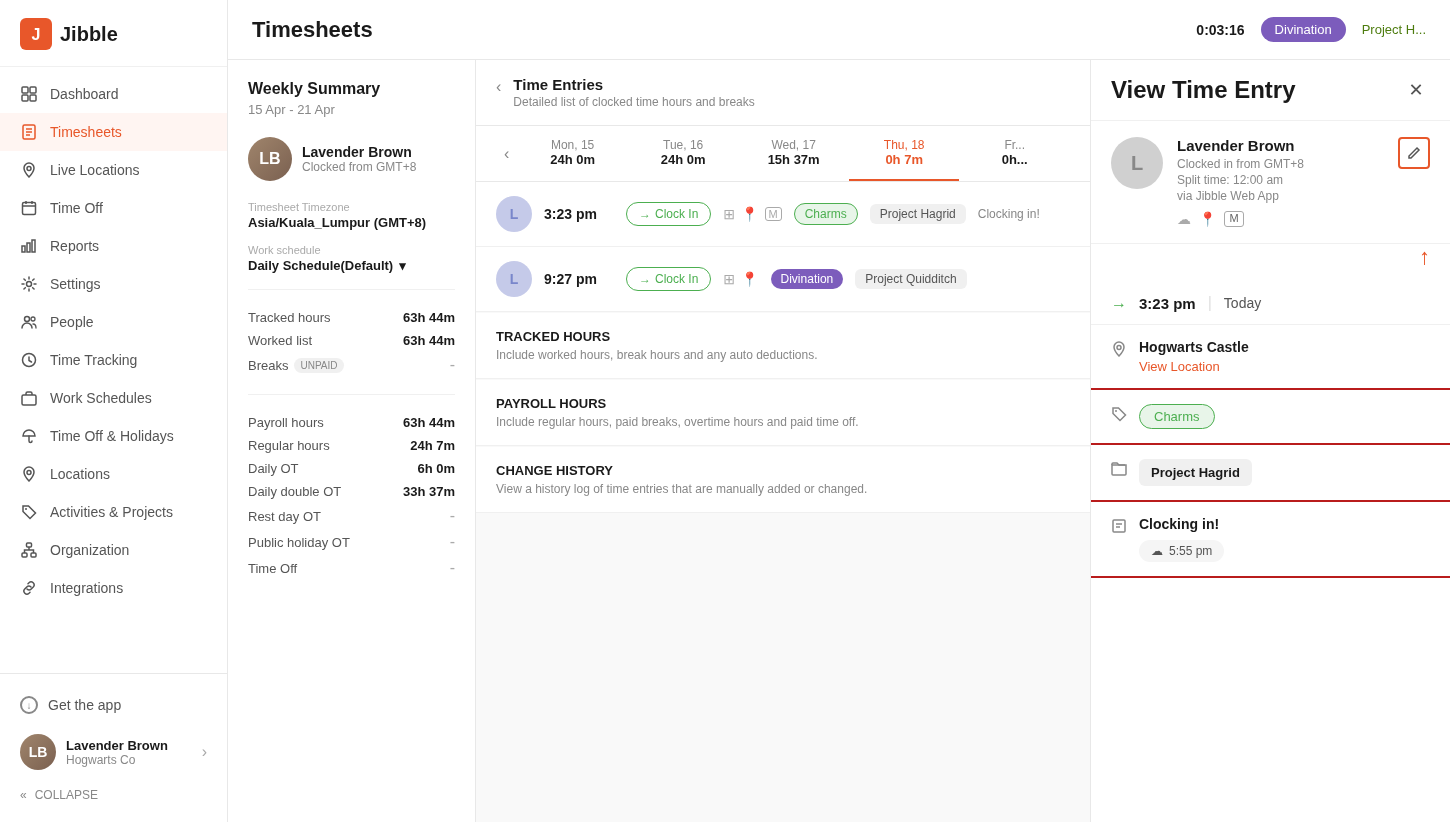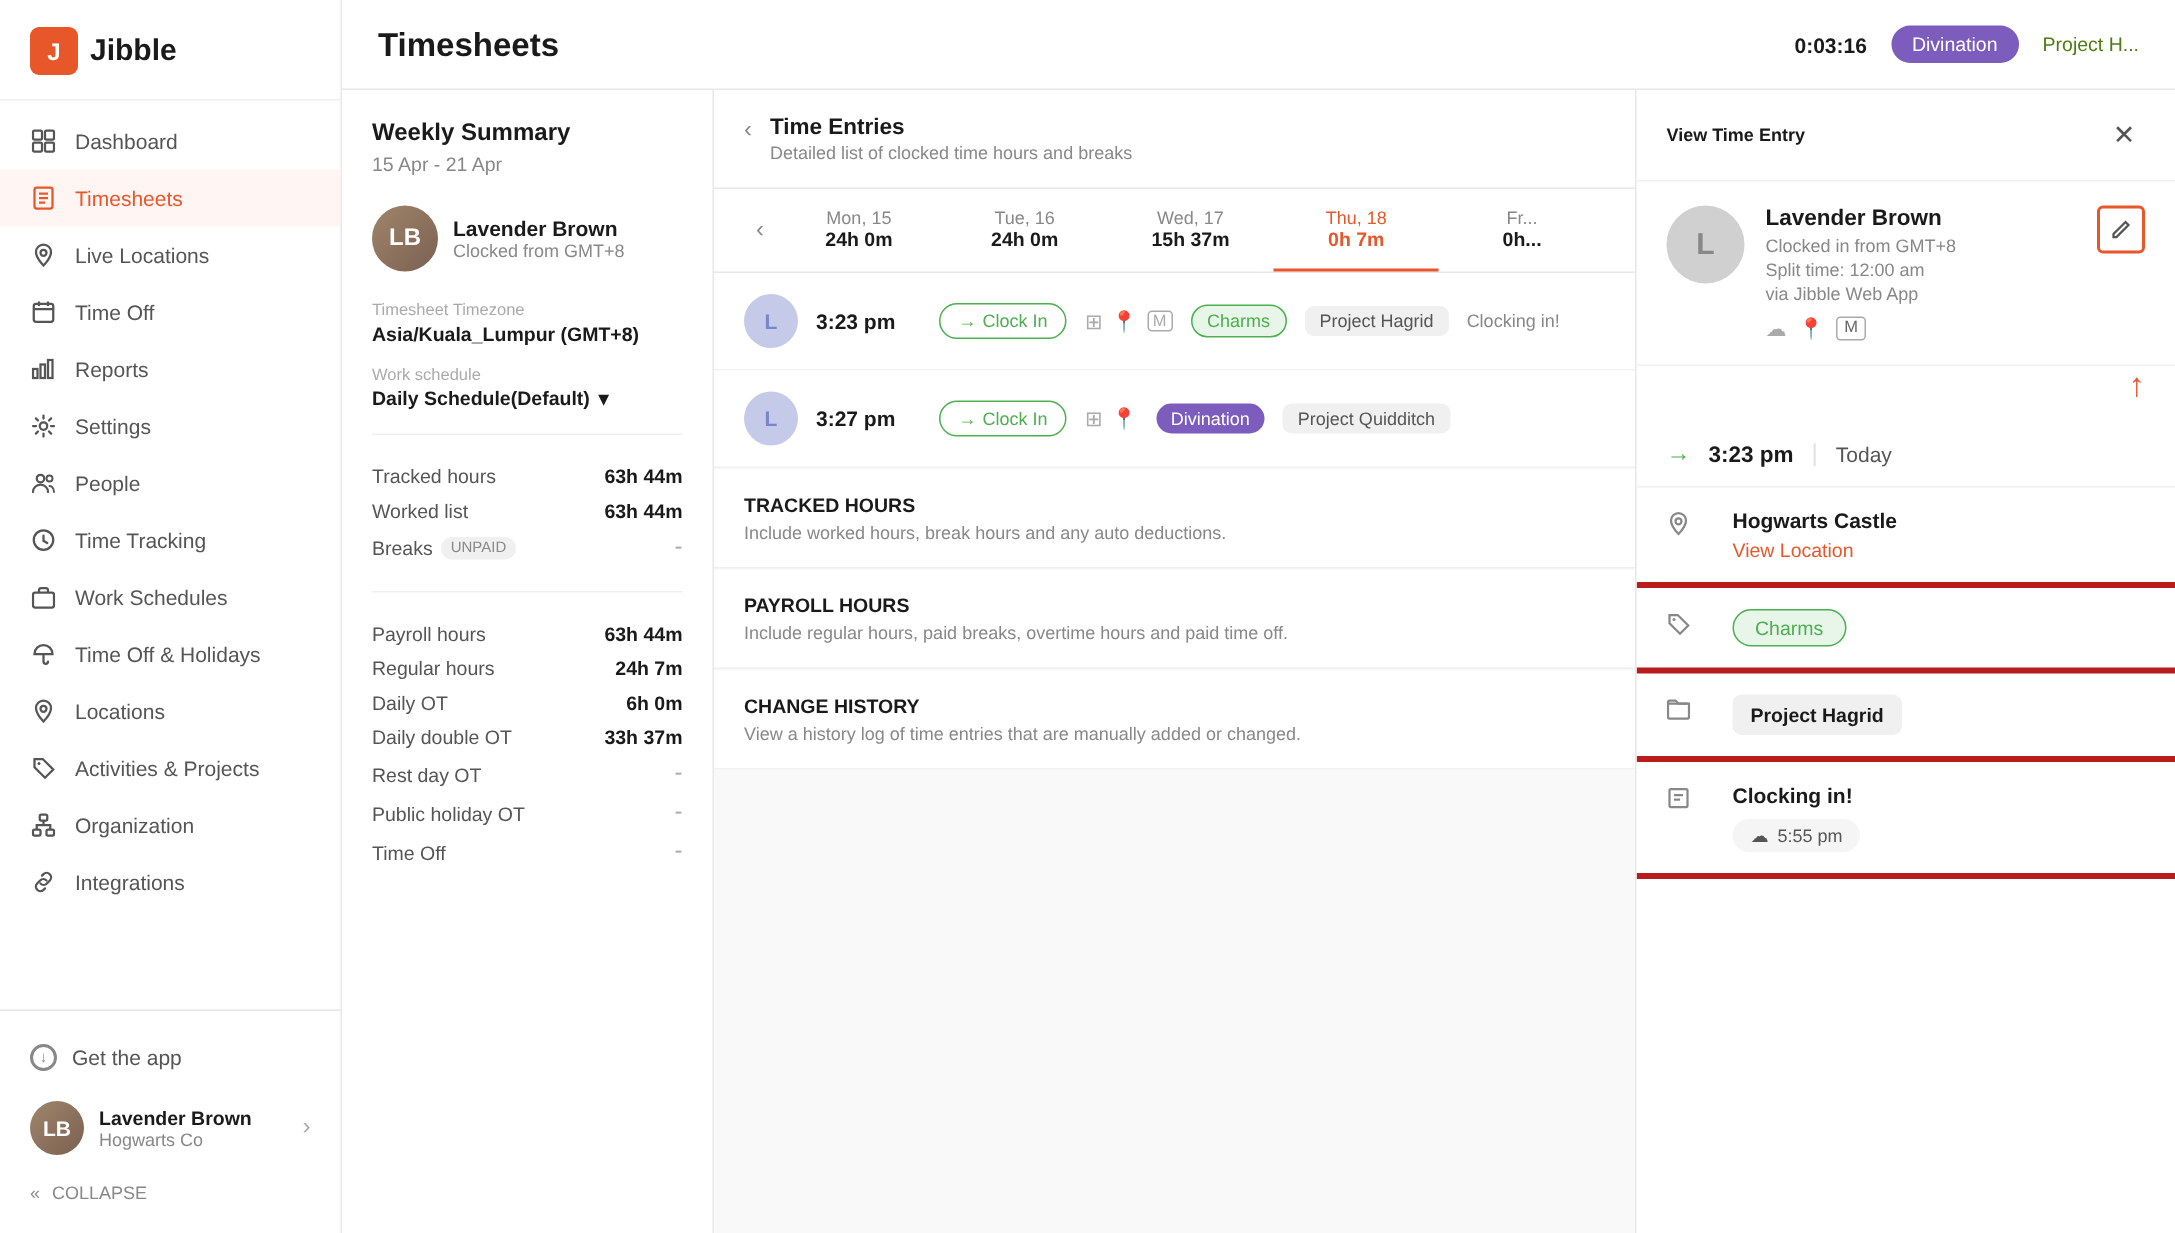--- a/index.html
+++ b/index.html
@@ -307,21 +307,21 @@
       flex-direction: column;
       overflow: hidden;
     }
     .rp-header {
       display: flex;
       align-items: center;
       justify-content: space-between;
       padding: 16px 20px;
       border-bottom: 1px solid #f0f0f0;
     }
-    .rp-title { font-size: 12px; font-weight: 700; color: #1a1a1a; }
+    .rp-title { font-size: 24px; font-weight: 700; color: #1a1a1a; }
     .rp-close { cursor: pointer; color: #555; font-size: 18px; width: 28px; height: 28px; display: flex; align-items: center; justify-content: center; }
 
     .rp-body { flex: 1; overflow-y: auto; }
 
     .rp-user-section {
       display: flex;
       align-items: flex-start;
       padding: 16px 20px;
       border-bottom: 1px solid #f0f0f0;
       gap: 14px;
@@ -361,24 +361,24 @@
       border-bottom: 1px solid #f0f0f0;
       gap: 12px;
     }
     .rp-clock-icon { color: #4caf50; font-size: 16px; }
     .rp-time-val { font-size: 15px; font-weight: 600; color: #1a1a1a; }
     .rp-time-sep { color: #e0e0e0; }
     .rp-today { font-size: 14px; color: #555; }
 
     .rp-section {
       padding: 14px 20px;
-      border-bottom: 4px solid #b91c1c;
+      border-bottom: 2px solid #b91c1c;
       display: flex;
       align-items: flex-start;
-      gap: 28px;
+      gap: 12px;
     }
     .rp-section-icon { color: #888; font-size: 16px; margin-top: 2px; flex-shrink: 0; }
     .rp-section-content { flex: 1; }
     .rp-location-name { font-size: 14px; font-weight: 600; color: #1a1a1a; margin-bottom: 4px; }
     .rp-location-link { font-size: 13px; color: #e8572a; cursor: pointer; }
     .rp-tag { 
       background: #e8f5e9;
       color: #4caf50;
       border: 1px solid #4caf50;
       border-radius: 20px;
@@ -732,21 +732,21 @@
           <span style="color:#e8572a;">📍</span>
           <span style="border:1px solid #aaa;border-radius:3px;padding:0 3px;font-size:11px;">M</span>
         </div>
         <span class="tag-badge">Charms</span>
         <span class="project-badge">Project Hagrid</span>
         <span style="flex:1;font-size:12px;color:#888;">Clocking in!</span>
       </div>
 
       <div class="time-entry-row">
         <div class="entry-avatar">L</div>
-        <span class="entry-time">3:27 pm</span>
+        <span class="entry-time">9:27 pm</span>
         <button class="clock-in-btn">
           <span>→</span>
           <span>Clock In</span>
         </button>
         <div class="entry-icons">
           <span>⊞</span>
           <span style="color:#e8572a;">📍</span>
         </div>
         <span class="divination-badge">Divination</span>
         <span class="project-badge">Project Quidditch</span>

